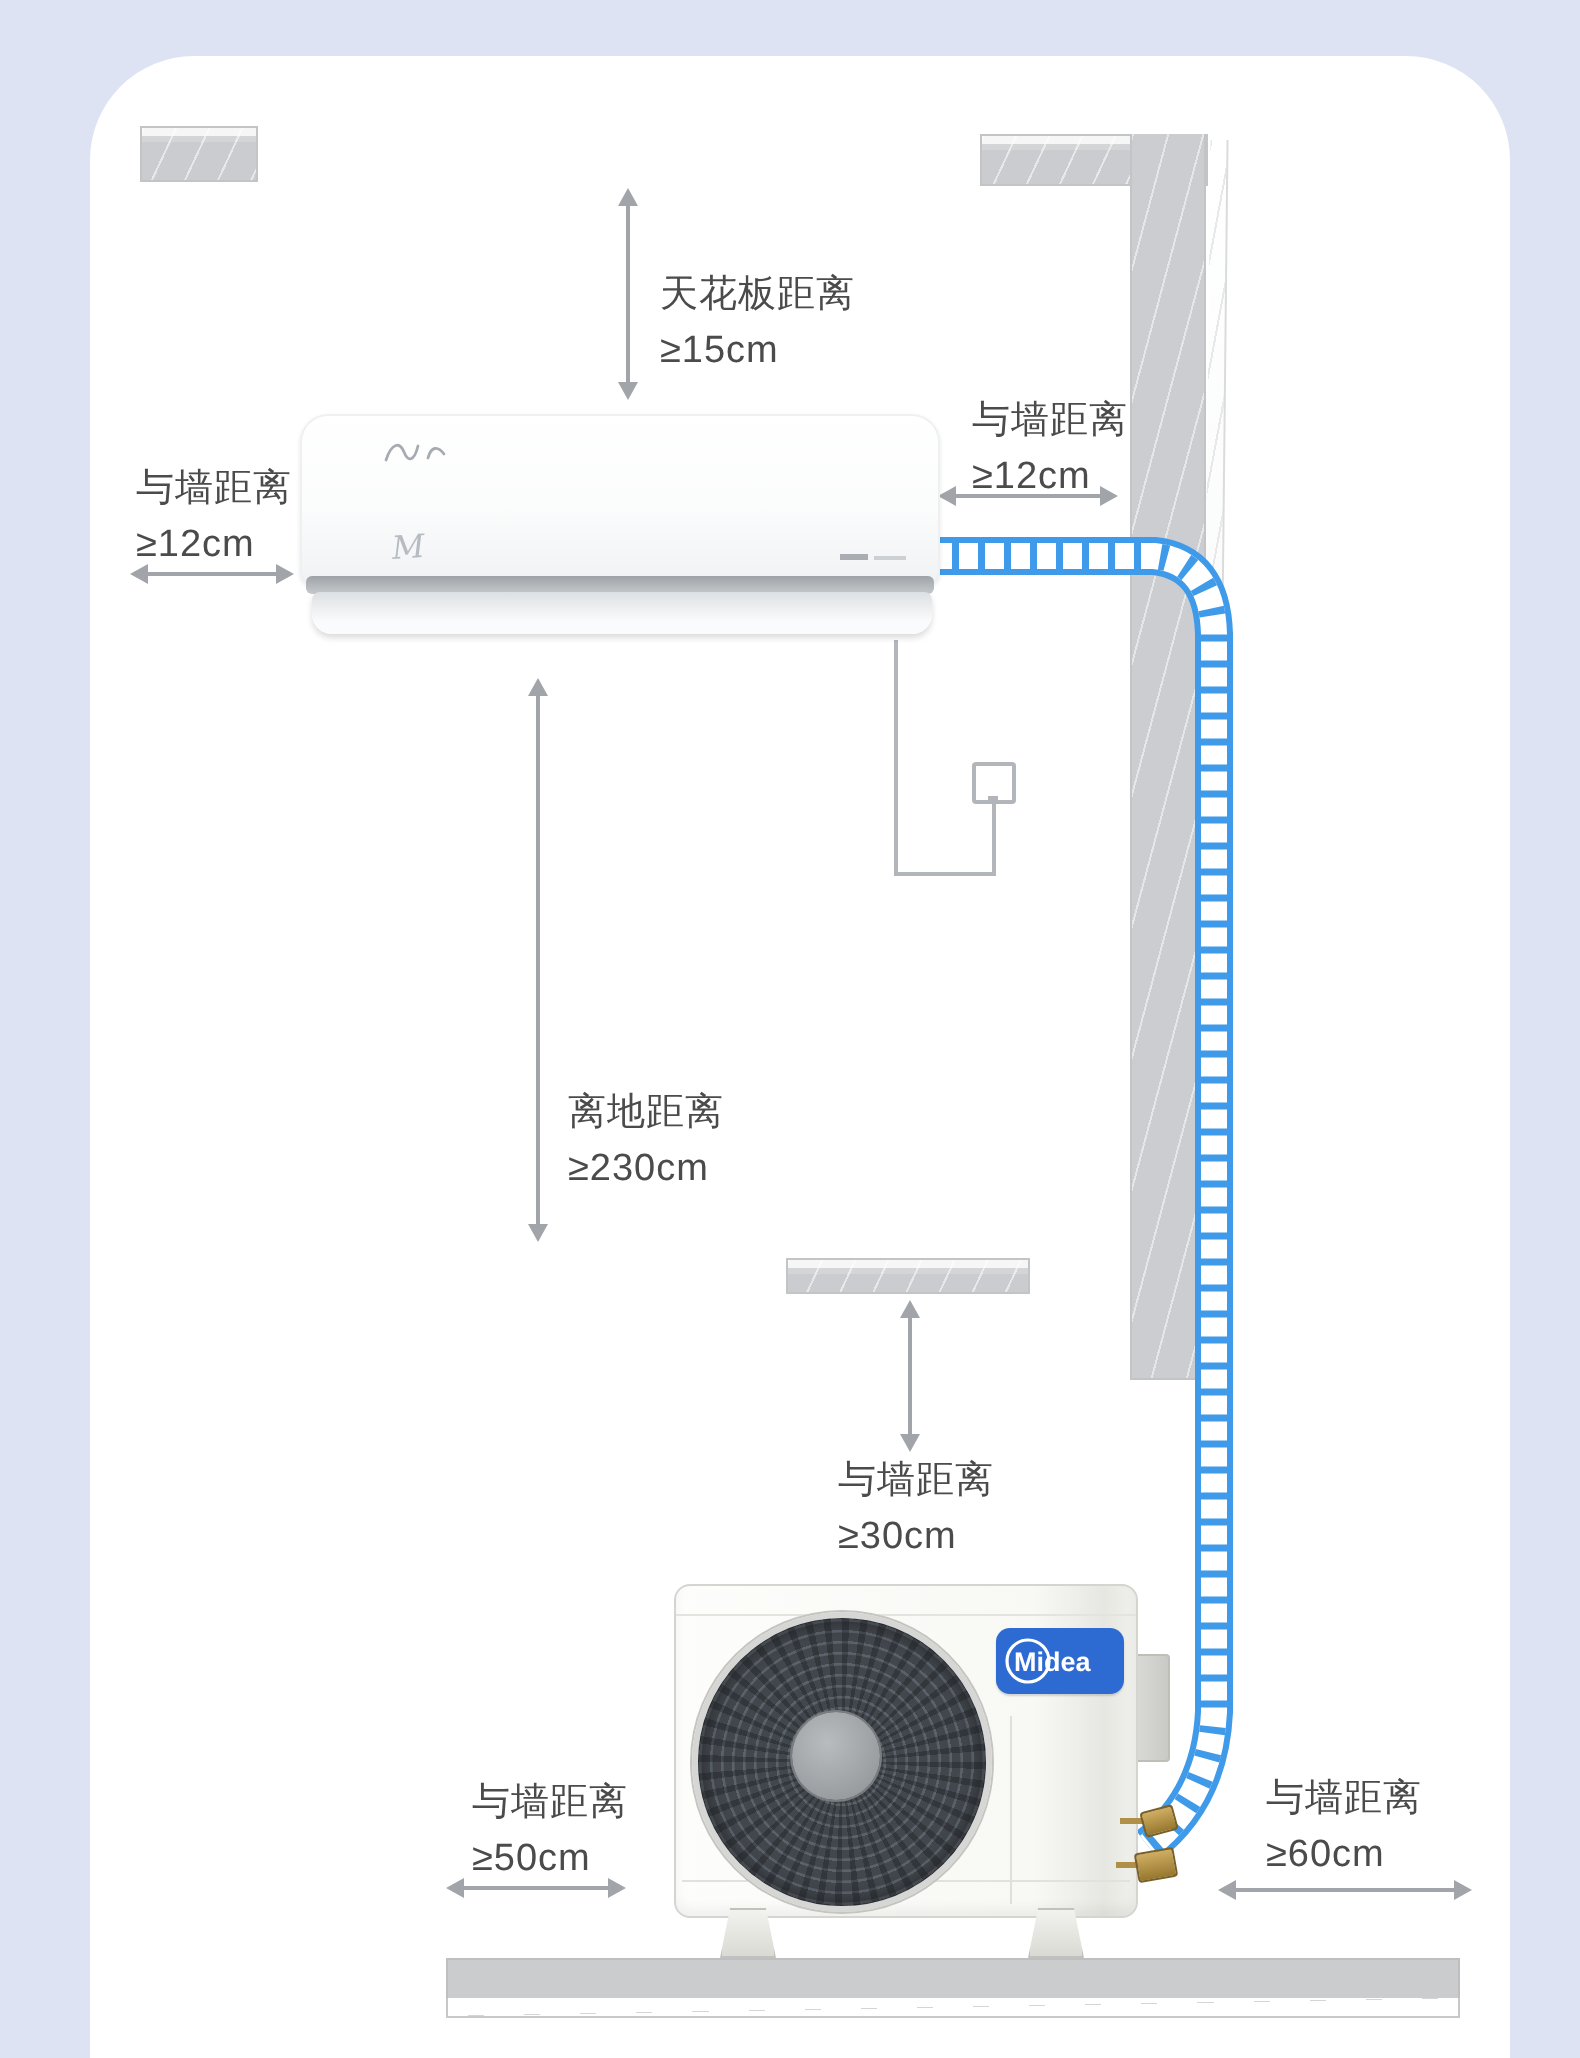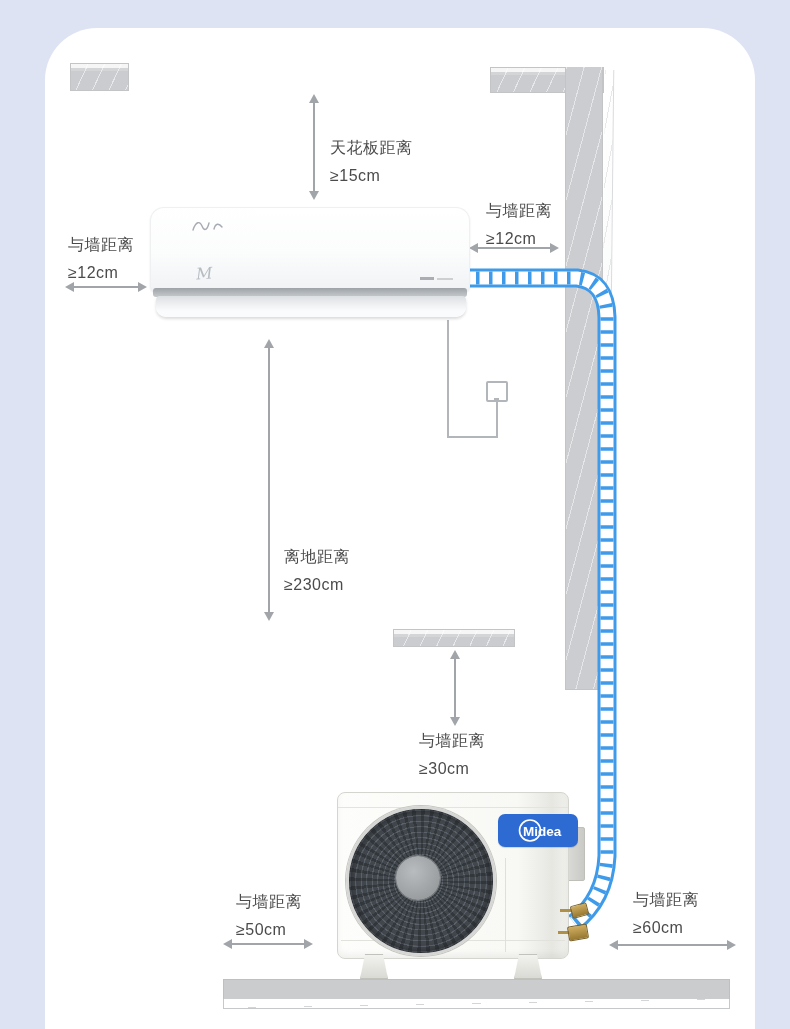--- a/index.html
+++ b/index.html
@@ -50,21 +50,21 @@
   }
 
   
   .arr-v{position:absolute;width:2px;background:var(--arrow,#a1a5aa);}
   .arr-v::before{content:"";position:absolute;left:-4px;top:-9px;border-left:5px solid transparent;border-right:5px solid transparent;border-bottom:9px solid var(--arrow,#a1a5aa);}
   .arr-v::after{content:"";position:absolute;left:-4px;bottom:-9px;border-left:5px solid transparent;border-right:5px solid transparent;border-top:9px solid var(--arrow,#a1a5aa);}
   .arr-h{position:absolute;height:2px;background:var(--arrow,#a1a5aa);}
   .arr-h::before{content:"";position:absolute;top:-4px;left:-9px;border-top:5px solid transparent;border-bottom:5px solid transparent;border-right:9px solid var(--arrow,#a1a5aa);}
   .arr-h::after{content:"";position:absolute;top:-4px;right:-9px;border-top:5px solid transparent;border-bottom:5px solid transparent;border-left:9px solid var(--arrow,#a1a5aa);}
 
-  .lbl{position:absolute;color:var(--label,#4b4b4b);font-size:16px;line-height:28px;letter-spacing:.5px;white-space:nowrap;}
+  .lbl{position:absolute;color:var(--label,#4b4b4b);font-size:19px;line-height:28px;letter-spacing:.5px;white-space:nowrap;}
 
   
   .cord{background:#b2b5b9;}
   .plug{left:486px;top:381px;width:18px;height:17px;background:#fff;border:2px solid #b2b5b9;border-radius:2px;}
   .plug-nub{left:494px;top:398px;width:5px;height:4px;background:#b2b5b9;}
 
   
   .idu-body{
     left:150px;top:207px;width:320px;height:85px;
     background:linear-gradient(180deg,#ffffff 0%,#fbfcfc 55%,#f0f2f4 100%);
@@ -99,21 +99,21 @@
   }
   .odu-fan::after{
     content:"";position:absolute;inset:0;border-radius:50%;
     background:repeating-conic-gradient(rgba(15,18,22,.30) 0deg 3deg, transparent 3deg 7.5deg);
   }
   .odu-hub{
     left:396px;top:856px;width:44px;height:44px;border-radius:50%;
     background:radial-gradient(circle at 40% 35%,#b9bcbe,#8d9194);
     box-shadow:0 0 0 1px #797d80;z-index:2;
   }
-  .odu-badge{left:498px;top:814px;width:64px;height:33px;background:var(--midea_blue,#2d6bd3);border-radius:7px;box-shadow:0 1px 1px rgba(0,0,0,.15);padding-left:16px;}
+  .odu-badge{left:498px;top:814px;width:64px;height:33px;background:var(--midea_blue,#2d6bd3);border-radius:7px;box-shadow:0 1px 1px rgba(0,0,0,.15);}
   .odu-bracket{left:564px;top:827px;width:19px;height:52px;background:linear-gradient(90deg,#dddddb,#c9c9c5);border:1px solid #bfbfba;border-radius:2px;}
   .odu-foot{
     width:26px;height:23px;
     background:linear-gradient(#f2f2ee,#dadad5);
     border:1px solid #c2c2bd;
     clip-path:polygon(18% 0,82% 0,100% 100%,0 100%);
   }
   .valve{background:linear-gradient(#cfae62,#97782f);border:1px solid #7a6026;border-radius:2px;}
   .valve-stem{background:#b08f47;height:3px;}
 

